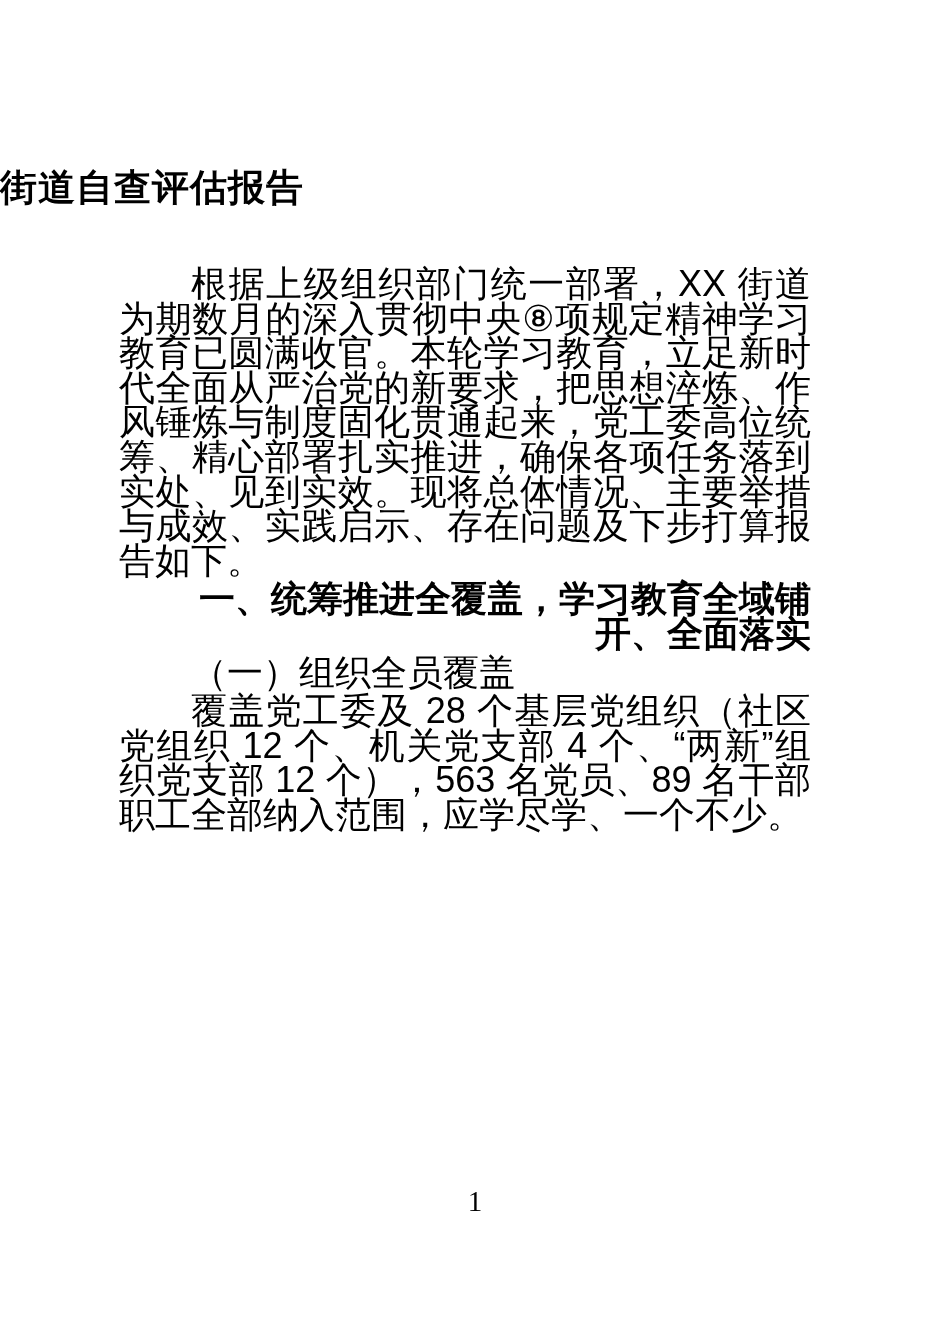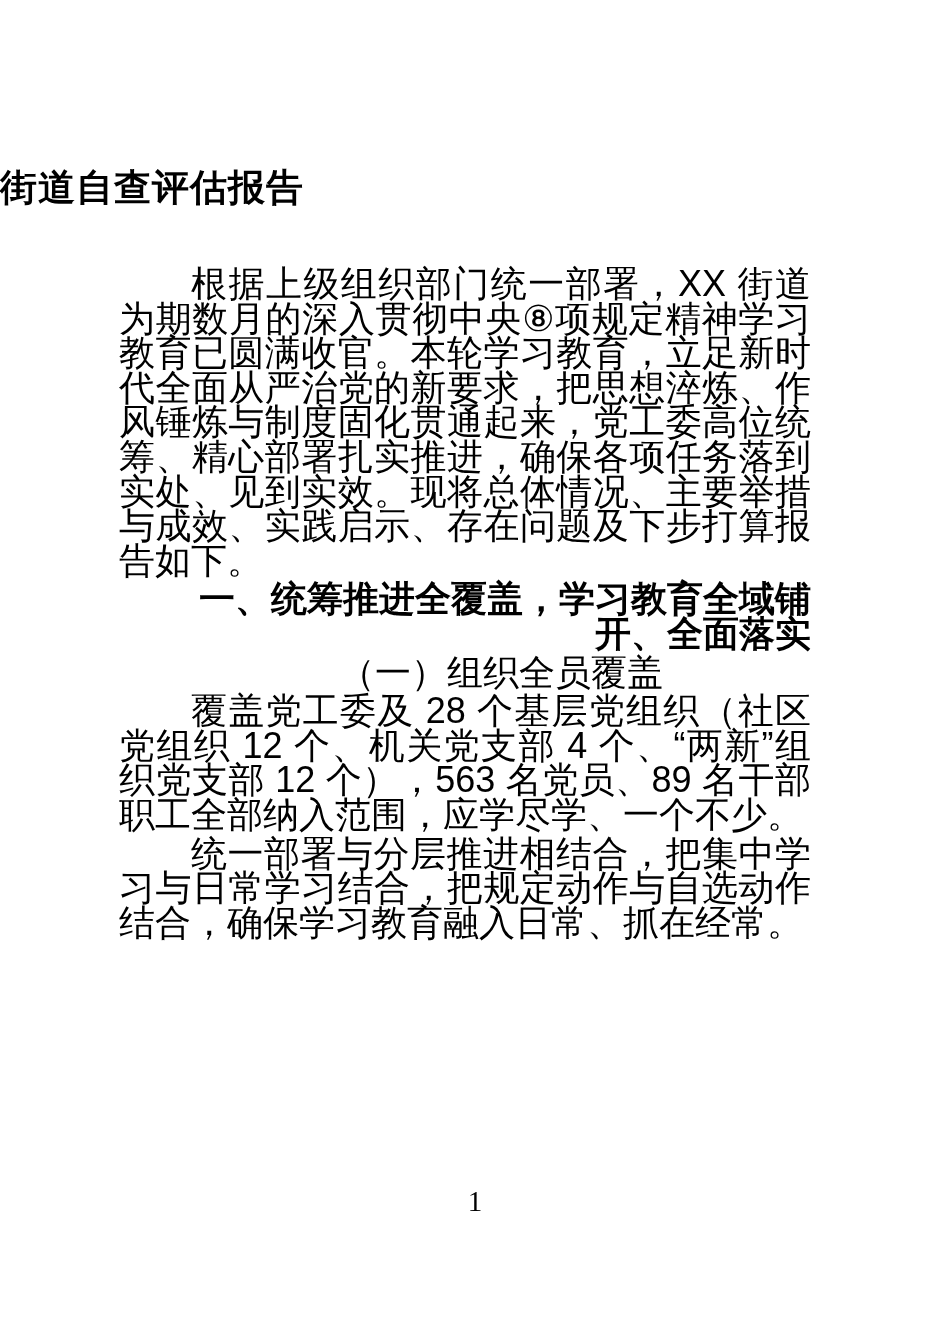--- a/index.html
+++ b/index.html
@@ -34,21 +34,21 @@
     line-height: 34.6px;
     text-align: justify;
     text-indent: 72px;
     word-break: break-all;
   }
   .content p.h1 {
     font-weight: bold;
     text-align: right;
   }
   .content p.h2 {
-    text-align: center;
+    text-align: left;
   }
   .page-number {
     position: absolute;
     top: 1184px;
     left: 0;
     width: 100%;
     text-align: center;
     font-family: "Liberation Serif", "DejaVu Serif", serif;
     font-size: 29px;
     line-height: 34px;
@@ -59,18 +59,17 @@
 
 <div class="page">
 
   <div class="doc-title">街道自查评估报告</div>
 
   <div class="content">
     <p class="body">根据上级组织部门统一部署，XX 街道为期数月的深入贯彻中央⑧项规定精神学习教育已圆满收官。本轮学习教育，立足新时代全面从严治党的新要求，把思想淬炼、作风锤炼与制度固化贯通起来，党工委高位统筹、精心部署扎实推进，确保各项任务落到实处、见到实效。现将总体情况、主要举措与成效、实践启示、存在问题及下步打算报告如下。</p>
     <p class="h1">一、统筹推进全覆盖，学习教育全域铺开、全面落实</p>
     <p class="h2">（一）组织全员覆盖</p>
     <p class="body">覆盖党工委及 28 个基层党组织（社区党组织 12 个、机关党支部 4 个、“两新”组织党支部 12 个），563 名党员、89 名干部职工全部纳入范围，应学尽学、一个不少。</p>
-    <p class="body">统一部署与分层推进相结合，把集中学习与日常学习结合，把规定动作与自选动作结合，确保学习教育融入日常、抓在经常。</p>
   </div>
 
   <div class="page-number">1</div>
 
 </div>
 
 </body></html>

